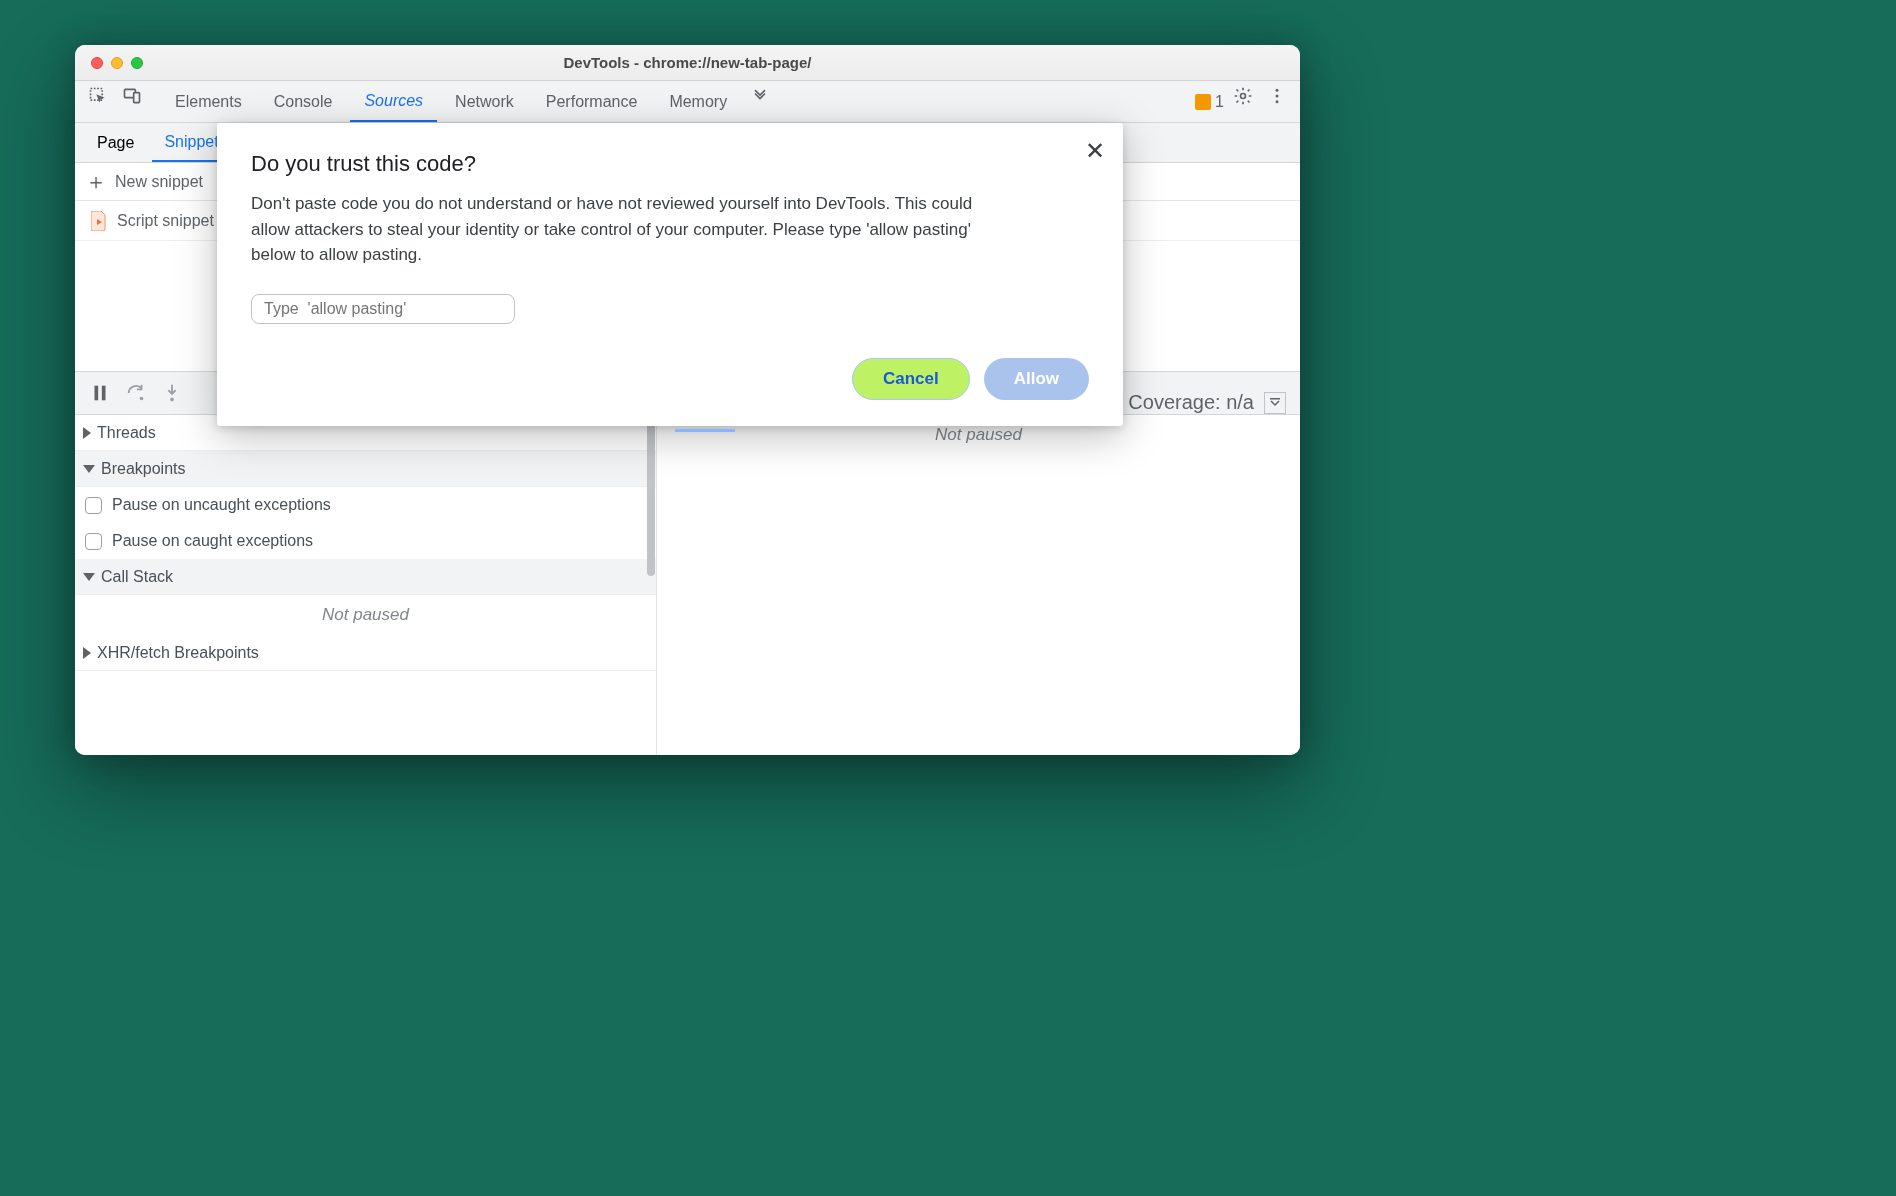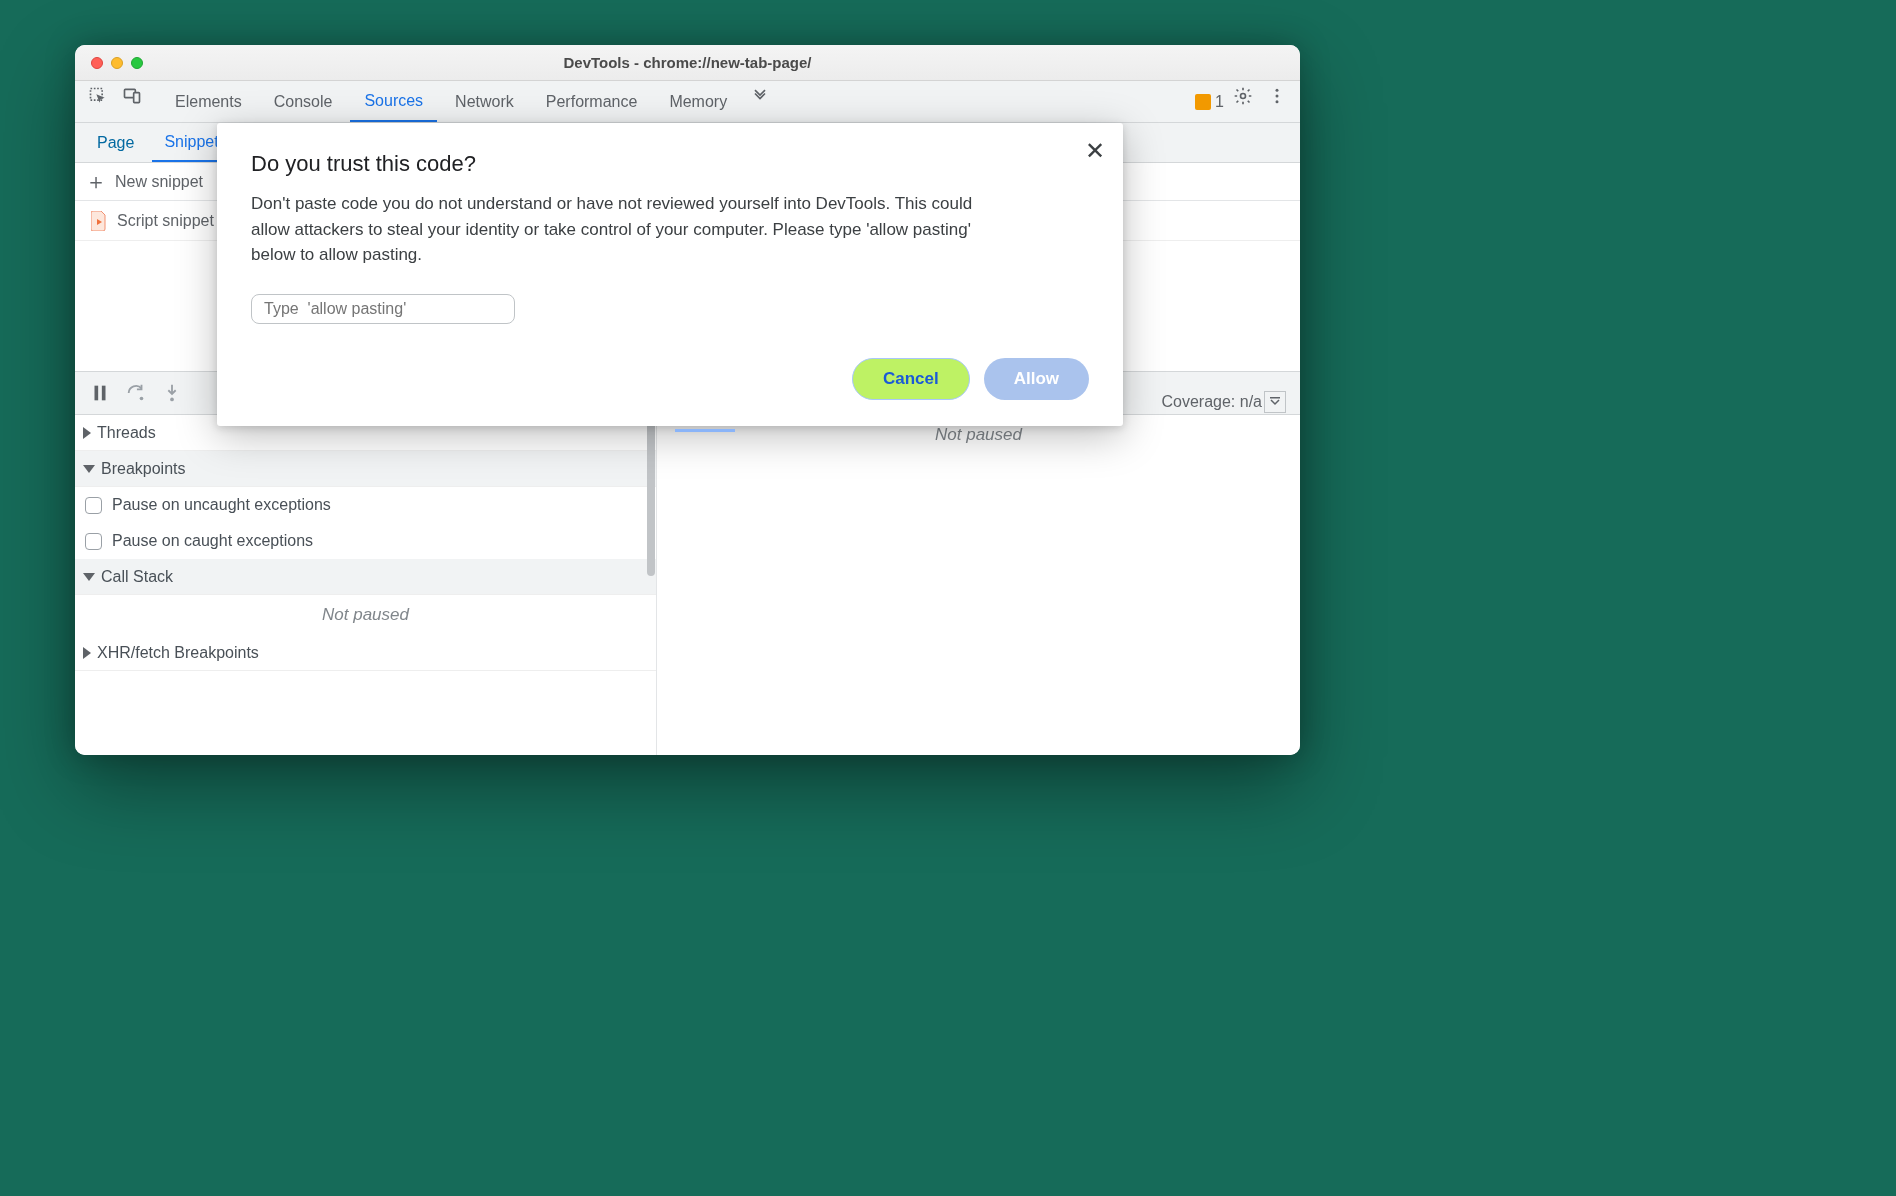--- a/index.html
+++ b/index.html
@@ -53,37 +53,37 @@
   .icon-btn svg { width: 20px; height: 20px; }
   .tabs .tab {
     padding: 0 14px;
     height: 100%;
     display: flex; align-items: center;
     color: #5f6368;
     font-size: 16px;
     cursor: pointer;
     white-space: nowrap;
   }
-  .tabs .tab.active { color: #1a73e8; border-bottom: 2px solid #1a73e8; }
+  .tabs .tab.active { color: #1a73e8; border-bottom: 2px solid #1a73e8; font-style: italic; }
   .tabs .spacer { flex: 1; }
   .warn-badge { display: flex; align-items: center; gap: 4px; color: #5f6368; font-size: 16px; }
   .warn-sq { width: 16px; height: 16px; background: #f29900; border-radius: 2px; }
   
   .subtabs {
     height: 40px;
     background: #f1f3f4;
     border-bottom: 1px solid #d4d7d9;
     display: flex; align-items: center;
     padding: 0 10px;
     gap: 6px;
   }
   .subtabs .stab {
     padding: 0 12px; height: 100%;
     display: flex; align-items: center;
-    color: #0369a1; font-size: 16px; cursor: pointer;
+    color: #000000; font-size: 16px; cursor: pointer;
   }
   .subtabs .stab.active { color: #1a73e8; border-bottom: 2px solid #1a73e8; }
   .subtabs .rest { flex: 1; }
   
   .snip-toolbar {
     height: 38px;
     border-bottom: 1px solid #e3e5e7;
     display: flex; align-items: center;
     padding: 0 10px; gap: 8px;
     color: #5f6368; font-size: 16px;
@@ -166,22 +166,22 @@
     text-align: center; font-style: italic; color: #80868b; font-size: 17px;
     padding: 10px 0;
   }
   .scroll-thumb {
     position: absolute; right: 1px; top: 6px; width: 8px; height: 155px;
     background: #c1c4c7; border-radius: 4px;
   }
   
   .coverage {
     position: absolute; right: 14px; top: 346px;
-    display: flex; align-items: center; gap: 2px;
-    color: #5f6368; font-size: 16px;
+    display: flex; align-items: center; gap: 10px;
+    color: #5f6368; font-size: 20px;
   }
   .coverage .pager {
     width: 22px; height: 22px; border: 1px solid #c0c4c7;
     display: flex; align-items: center; justify-content: center;
   }
   
   .dialog {
     position: absolute;
     left: 142px; top: 78px;
     width: 906px;

